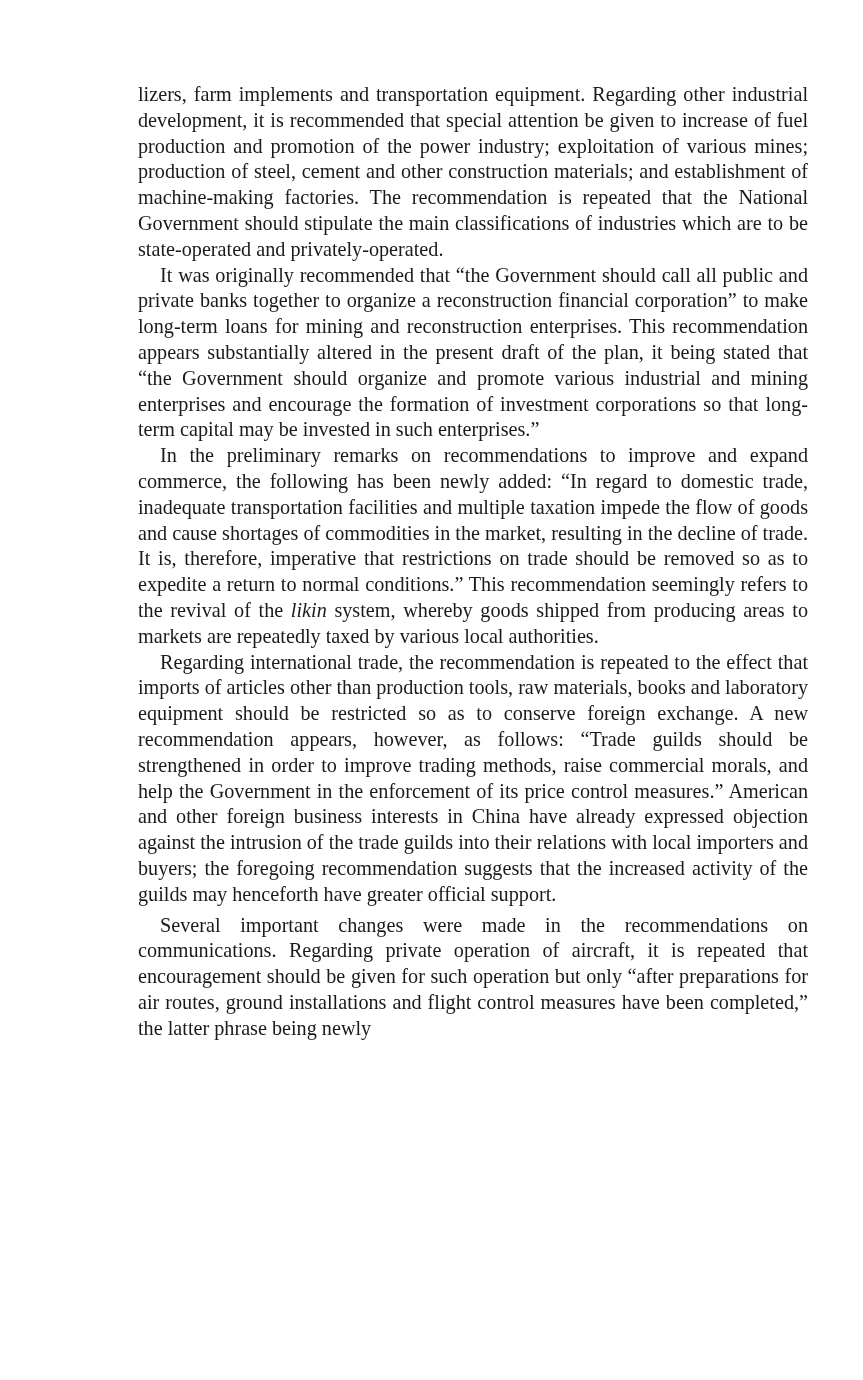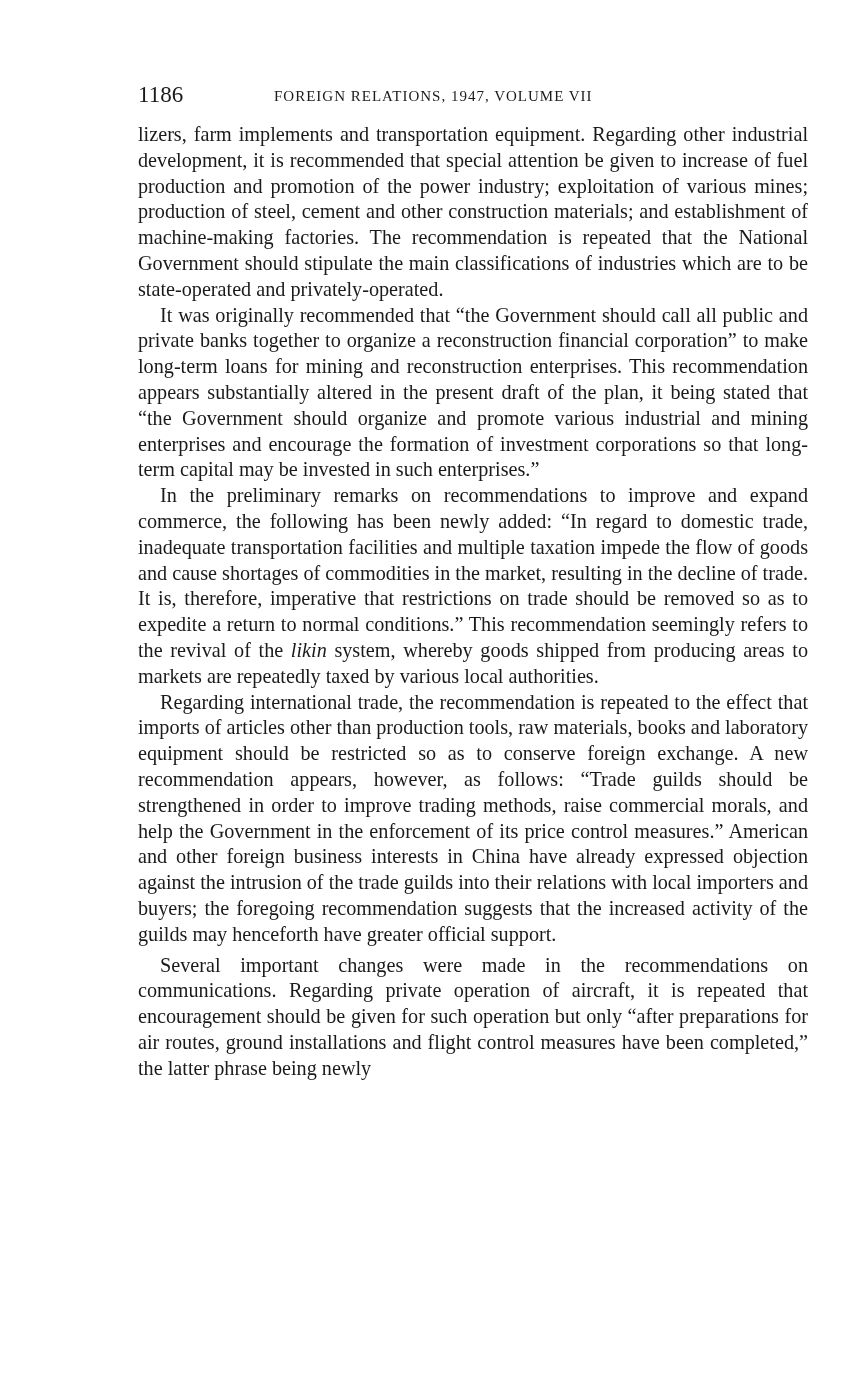--- a/index.html
+++ b/index.html
@@ -13,24 +13,20 @@
   .body-text { font-size: 20.2px; line-height: 25.8px; text-align: justify; }
   .body-text p { margin: 0; text-indent: 22px; }
   .body-text p.cont { text-indent: 0; }
   .body-text p.gap { margin-top: 5px; font-family: Liberation Serif, serif; }
   em { }
 </style>
 </head>
 <body>
 
 <div class="page">
-  <div class="running-head">
-    <span class="page-number">1186</span>
-    <span class="running-title">FOREIGN RELATIONS, 1947, VOLUME VII</span>
-  </div>
   <div class="body-text">
     <p class="cont">lizers, farm implements and transportation equipment. Regarding other industrial development, it is recommended that special attention be given to increase of fuel production and promotion of the power industry; exploitation of various mines; production of steel, cement and other construction materials; and establishment of machine-making factories. The recommendation is repeated that the National Government should stipulate the main classifications of industries which are to be state-operated and privately-operated.</p>
     <p>It was originally recommended that “the Government should call all public and private banks together to organize a reconstruction financial corporation” to make long-term loans for mining and reconstruction enterprises. This recommendation appears substantially altered in the present draft of the plan, it being stated that “the Government should organize and promote various industrial and mining enterprises and encourage the formation of investment corporations so that long-term capital may be invested in such enterprises.”</p>
     <p><span>In the preliminary remarks on recommendations to improve and expand commerce, the following has been newly added: “In regard to domestic trade, inadequate transportation facilities and multiple taxation impede the flow of goods and cause shortages of commodities in the market, resulting in the decline of trade. It is, therefore, imperative that restrictions on trade should be removed so as to expedite a return to normal conditions.” This recommendation seemingly refers to the revival of the </span><em>likin</em><span> system, whereby goods shipped from producing areas to markets are repeatedly taxed by various local authorities.</span></p>
     <p>Regarding international trade, the recommendation is repeated to the effect that imports of articles other than production tools, raw materials, books and laboratory equipment should be restricted so as to conserve foreign exchange. A new recommendation appears, however, as follows: “Trade guilds should be strengthened in order to improve trading methods, raise commercial morals, and help the Government in the enforcement of its price control measures.” American and other foreign business interests in China have already expressed objection against the intrusion of the trade guilds into their relations with local importers and buyers; the foregoing recommendation suggests that the increased activity of the guilds may henceforth have greater official support.</p>
     <p class="gap">Several important changes were made in the recommendations on communications. Regarding private operation of aircraft, it is repeated that encouragement should be given for such operation but only “after preparations for air routes, ground installations and flight control measures have been completed,” the latter phrase being newly</p>
   </div>
 </div>
 
 </body></html>

